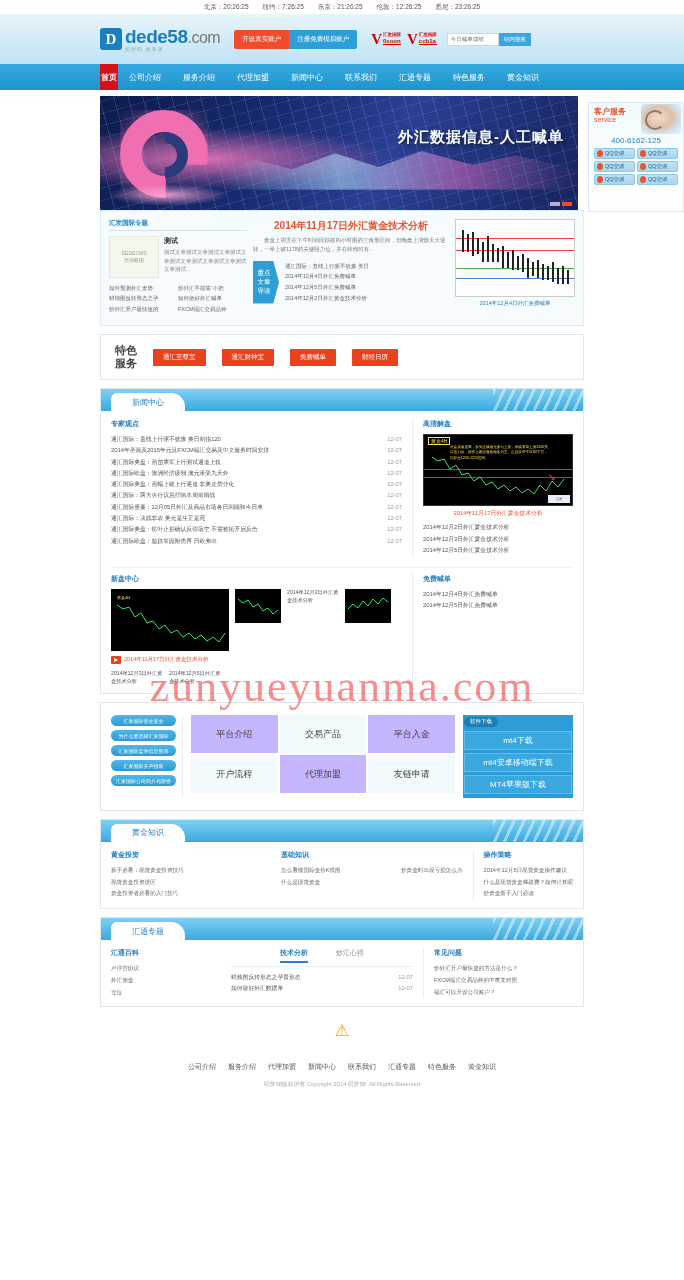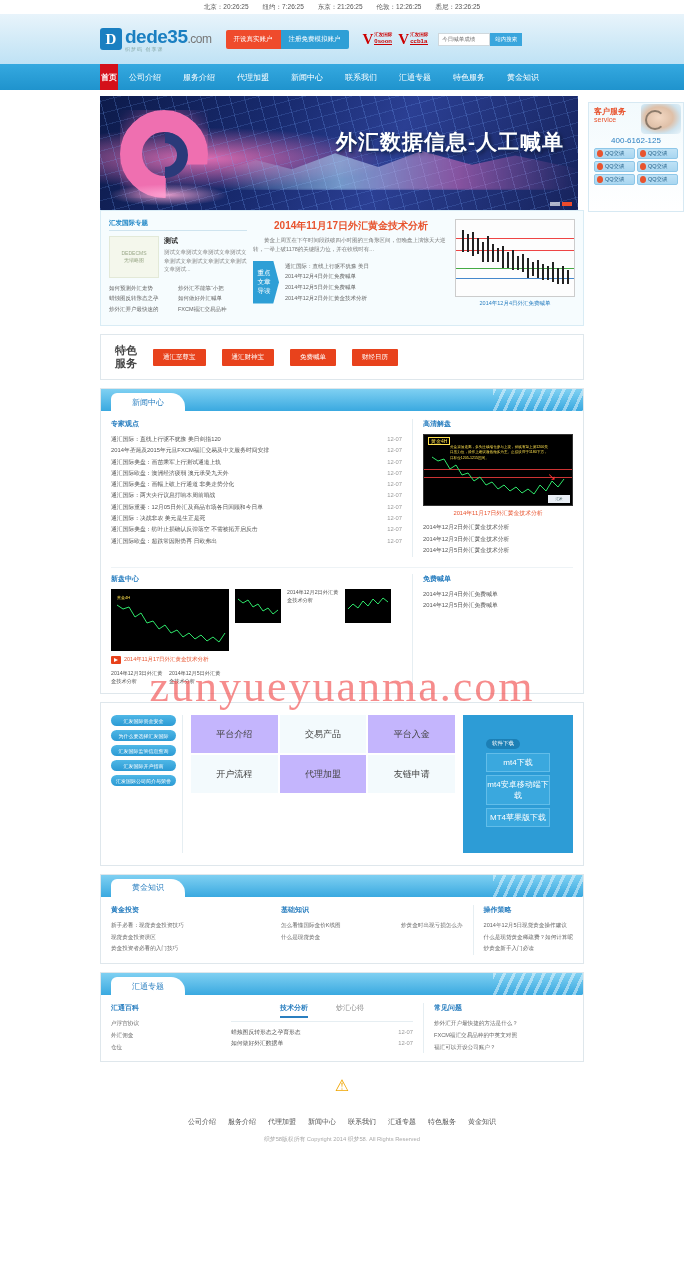--- a/index.html
+++ b/index.html
@@ -27,21 +27,21 @@
   }
   .logo { display:flex; align-items:center; gap:3px; }
   .logo-mark {
     width: 22px; height: 22px; background: #1a7fc1; border-radius: 3px;
     color:#fff; display:flex; align-items:center; justify-content:center;
     font-size: 15px; font-weight: bold; font-family:"Liberation Serif",serif;
   }
   .logo-text { line-height: 1; }
   .logo-main { font-size: 19px; font-weight: bold; color:#1a7fc1; letter-spacing:-0.5px; }
   .logo-main .num { color:#1a7fc1; }
-  .logo-main .dotcom { font-size: 12px; color:#777; font-weight:normal; }
+  .logo-main .dotcom { font-size: 16px; color:#777; font-weight:normal; }
   .logo-sub { font-size: 5px; color:#8aa; letter-spacing:1px; margin-top:1px; }
 
   .hdr-btns { display:flex; margin-left: 14px; }
   .hdr-btn {
     font-size: 6.5px; color:#fff; padding: 5px 8px; white-space:nowrap;
     border-radius: 2px;
   }
   .hdr-btn.red { background:#ef4b2c; border-radius:2px 0 0 2px;}
   .hdr-btn.blue { background:#2e9fd6; border-radius:0 2px 2px 0;}
 
@@ -106,21 +106,21 @@
     border-radius:50%;
   }
   .banner .wave {
     position:absolute; left:120px; top:48px; width:360px; height:46px;
     background: linear-gradient(90deg, rgba(180,230,255,0.0), rgba(180,230,255,0.55), rgba(255,120,200,0.45), rgba(160,220,255,0.0));
     filter: blur(1px);
     clip-path: polygon(0 60%,10% 35%,20% 55%,32% 20%,44% 50%,56% 15%,70% 45%,82% 25%,100% 55%,100% 100%,0 100%);
   }
   .banner-title {
     position:absolute; right: 14px; top: 32px;
-    font-size: 21px; font-weight:bold; color:#fff;
+    font-size: 15px; font-weight:bold; color:#fff;
     text-shadow: 1px 1px 0 #17306b, 2px 2px 4px rgba(0,0,0,0.6);
     letter-spacing: 1px; white-space:nowrap;
   }
   .banner-dots { position:absolute; right:6px; bottom:4px; display:flex; gap:2px;}
   .banner-dots i { width:10px; height:4px; background:rgba(255,255,255,0.65); display:block;}
   .banner-dots i.on { background:#ef4b2c;}
 
   .service-panel {
     position:absolute; right: 0; top: 6px; width: 96px; height:110px;
     background: linear-gradient(to bottom,#f2fafd,#ffffff);
@@ -241,21 +241,21 @@
     background: linear-gradient(to bottom,#4fb7e6,#2b9ad4); color:#fff; font-size:5px;
     border-radius:8px; padding: 2.5px 4px; text-align:center; white-space:nowrap; cursor:pointer;
   }
   .plat-grid { display:grid; grid-template-columns: repeat(3, 1fr); grid-template-rows: repeat(2, 38px); gap:2px; flex:1;}
   .plat-cell {
     display:flex; align-items:center; justify-content:center; font-size:9px; color:#444;
     cursor:pointer;
   }
   .plat-cell.a { background:#c4b5fd; }
   .plat-cell.b { background:#f3fafd; }
-  .dl-box { width:110px; background:#2d9cd6; padding:23px; }
+  .dl-box { width:110px; background:#2d9cd6; padding:1px; }
   .dl-title { background:#1c7fb5; color:#fff; font-size:5.5px; border-radius:7px; padding:1.5px 6px; display:inline-block; margin-bottom:4px;}
   .dl-btn {
     display:block; width:100%; background:#3aa8de; border:1px solid #62bde9; color:#fff;
     font-size:8px; text-align:center; padding:3px 0; margin-bottom:3px; cursor:pointer;
     font-family:"Liberation Sans",sans-serif;
   }
 
   .three-col { display:flex; }
   .tc { flex:1; padding-right:10px;}
   .tc.last { border-left:1px solid #e6eef2; padding-left:10px; flex: 0 0 150px;}
@@ -299,21 +299,21 @@
   <span>东京：21:26:25</span>
   <span>伦敦：12:26:25</span>
   <span>悉尼：23:26:25</span>
 </div>
 
 <div class="header">
   <div class="logo">
     <div class="logo-mark">D</div>
     <div class="logo-text">
       <div class="logo-main">
-        <span>dede</span><span class="num">35</span><span class="dotcom">.com</span>
+        <span>dede</span><span class="num">58</span><span class="dotcom">.com</span>
       </div>
       <div class="logo-sub">织梦码  创享课</div>
     </div>
   </div>
 
   <div class="hdr-btns">
     <div class="hdr-btn red">开设真实账户</div>
     <div class="hdr-btn blue">注册免费模拟账户</div>
   </div>
 

